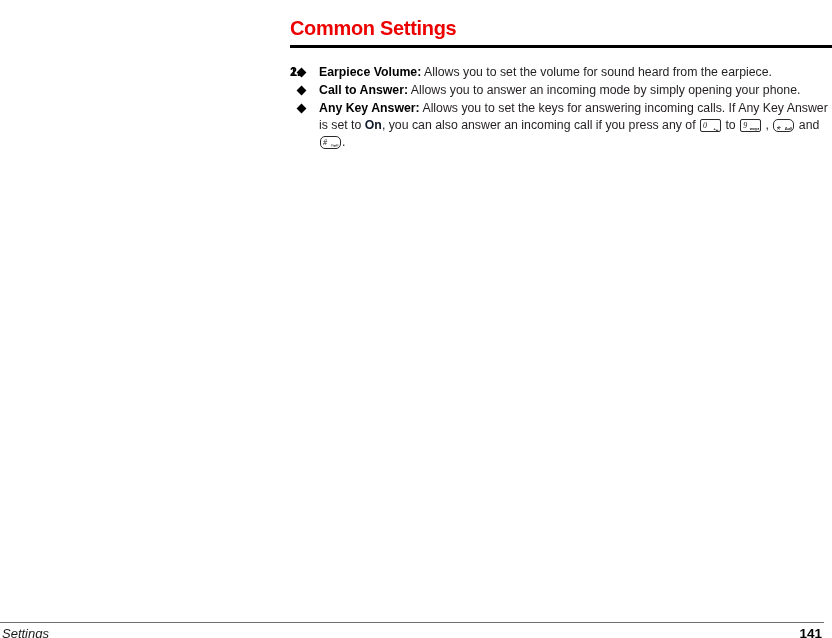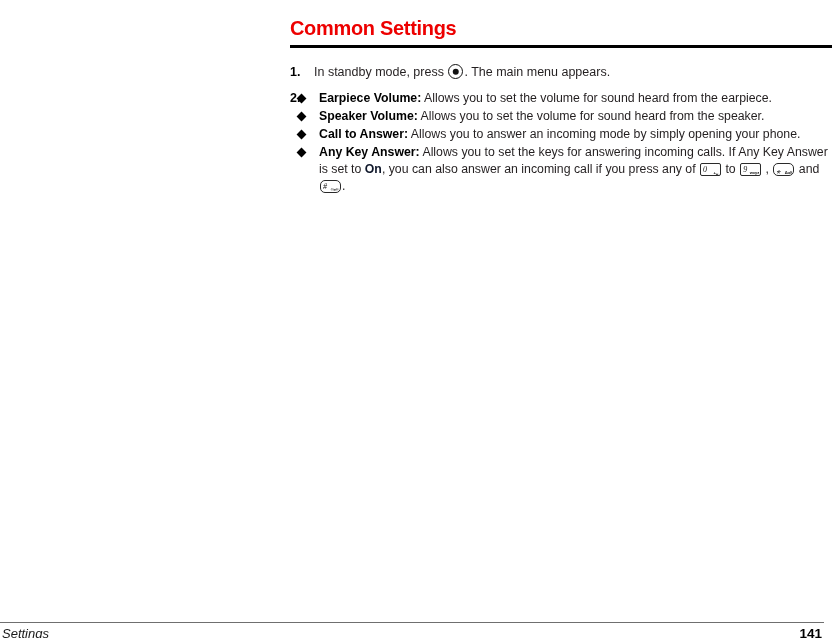--- a/index.html
+++ b/index.html
@@ -234,40 +234,35 @@
   <div class="content-col">
 
     <h1 class="chapter-title">Common Settings</h1>
 
     <div class="title-rule"></div>
 
     <ol class="steps" style="margin-top:16px;">
 
       <li class="step">
         <span class="step-num">1.</span>
-        <span class="step-text"><span>In standby mode, press</span> <span class="okkey-icon"></span><span>. The main menu appears.</span></span>
       </li>
 
       <li class="step" style="margin-top:10px;">
         <span class="step-num">2.</span>
       </li>
 
     </ol>
 
     <ul class="bullets">
 
       <li class="bullet-item">
         <span class="diamond"></span>
         <span class="term">Earpiece Volume:</span><span> Allows you to set the volume for sound heard from the earpiece.</span>
       </li>
 
-      <li class="bullet-item">
-        <span class="diamond"></span>
-        <span class="term">Speaker Volume:</span><span> Allows you to set the volume for sound heard from the speaker.</span>
-      </li>
 
       <li class="bullet-item">
         <span class="diamond"></span>
         <span class="term">Call to Answer:</span><span> Allows you to answer an incoming mode by simply opening your phone.</span>
       </li>
 
       <li class="bullet-item">
         <span class="diamond"></span>
         <span class="term">Any Key Answer:</span><span> Allows you to set the keys for answering incoming calls. If Any Key Answer is set to </span><span class="inline-bold">On</span><span>, you can also answer an incoming call if you press any of </span><span class="keycap"><span class="k-main">0</span><span class="k-sub">+␣</span></span><span> to </span><span class="keycap"><span class="k-main">9</span><span class="k-sub">wxyz</span></span><span> , </span><span class="keycap rounded"><span class="k-main">⁎</span><span class="k-sub">Δα§</span></span><span> and </span><span class="keycap rounded"><span class="k-main">#</span><span class="k-sub">©¤®</span></span><span>.</span>
       </li>

